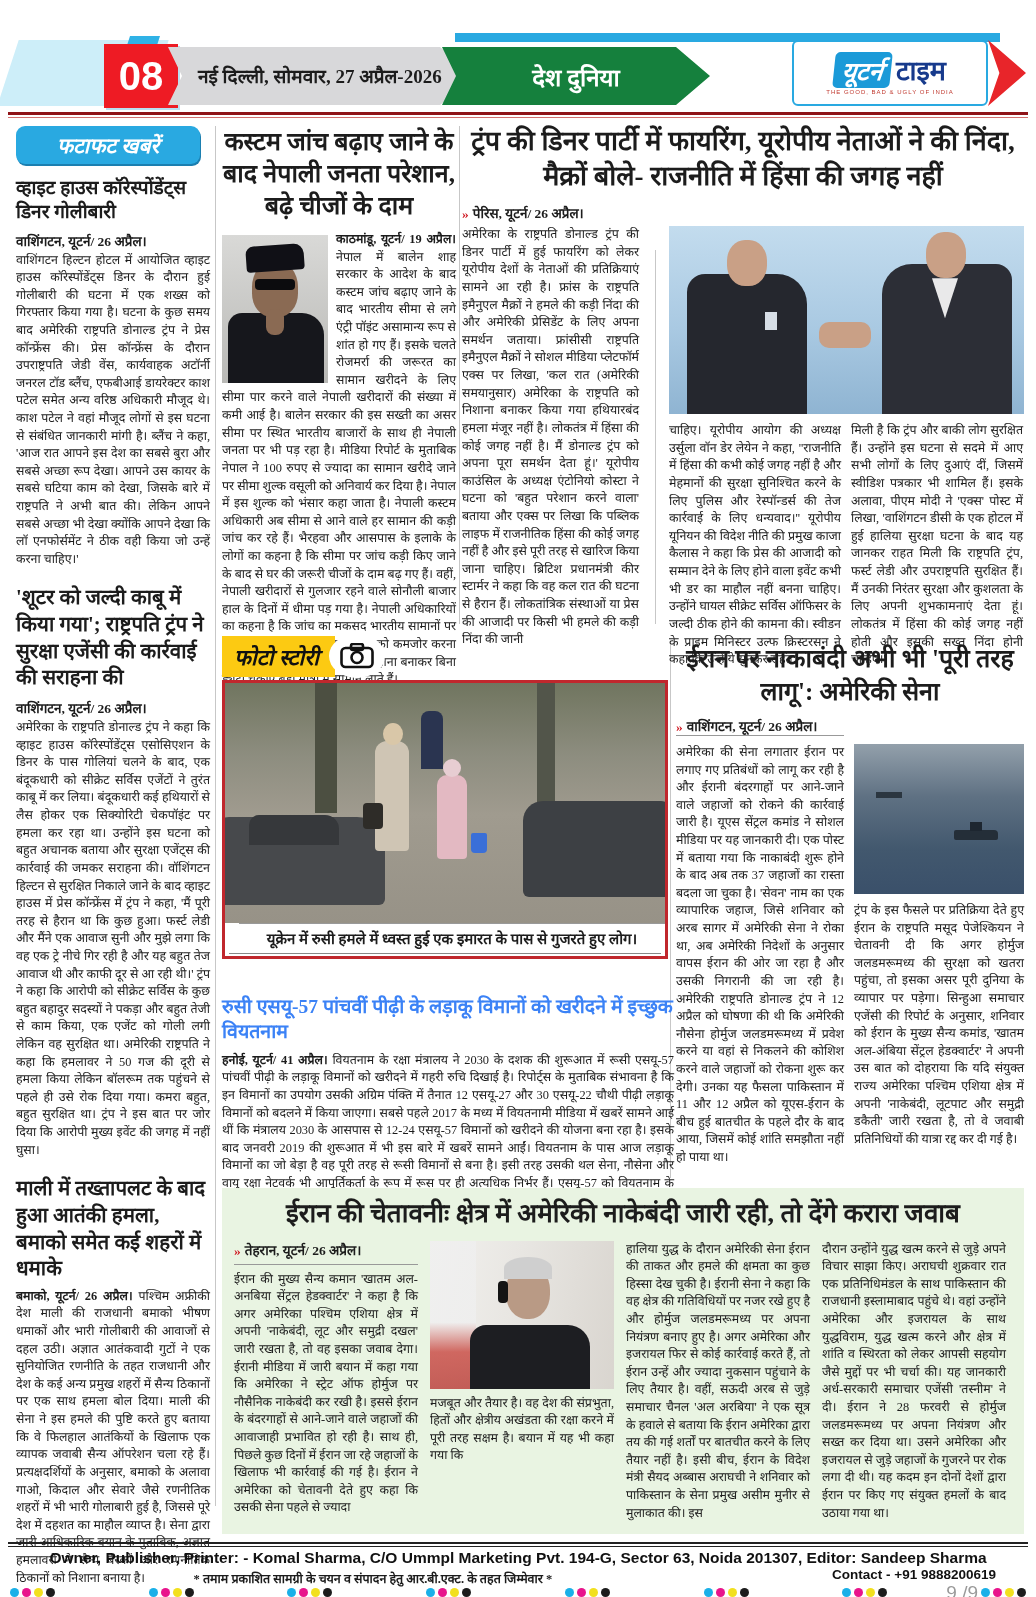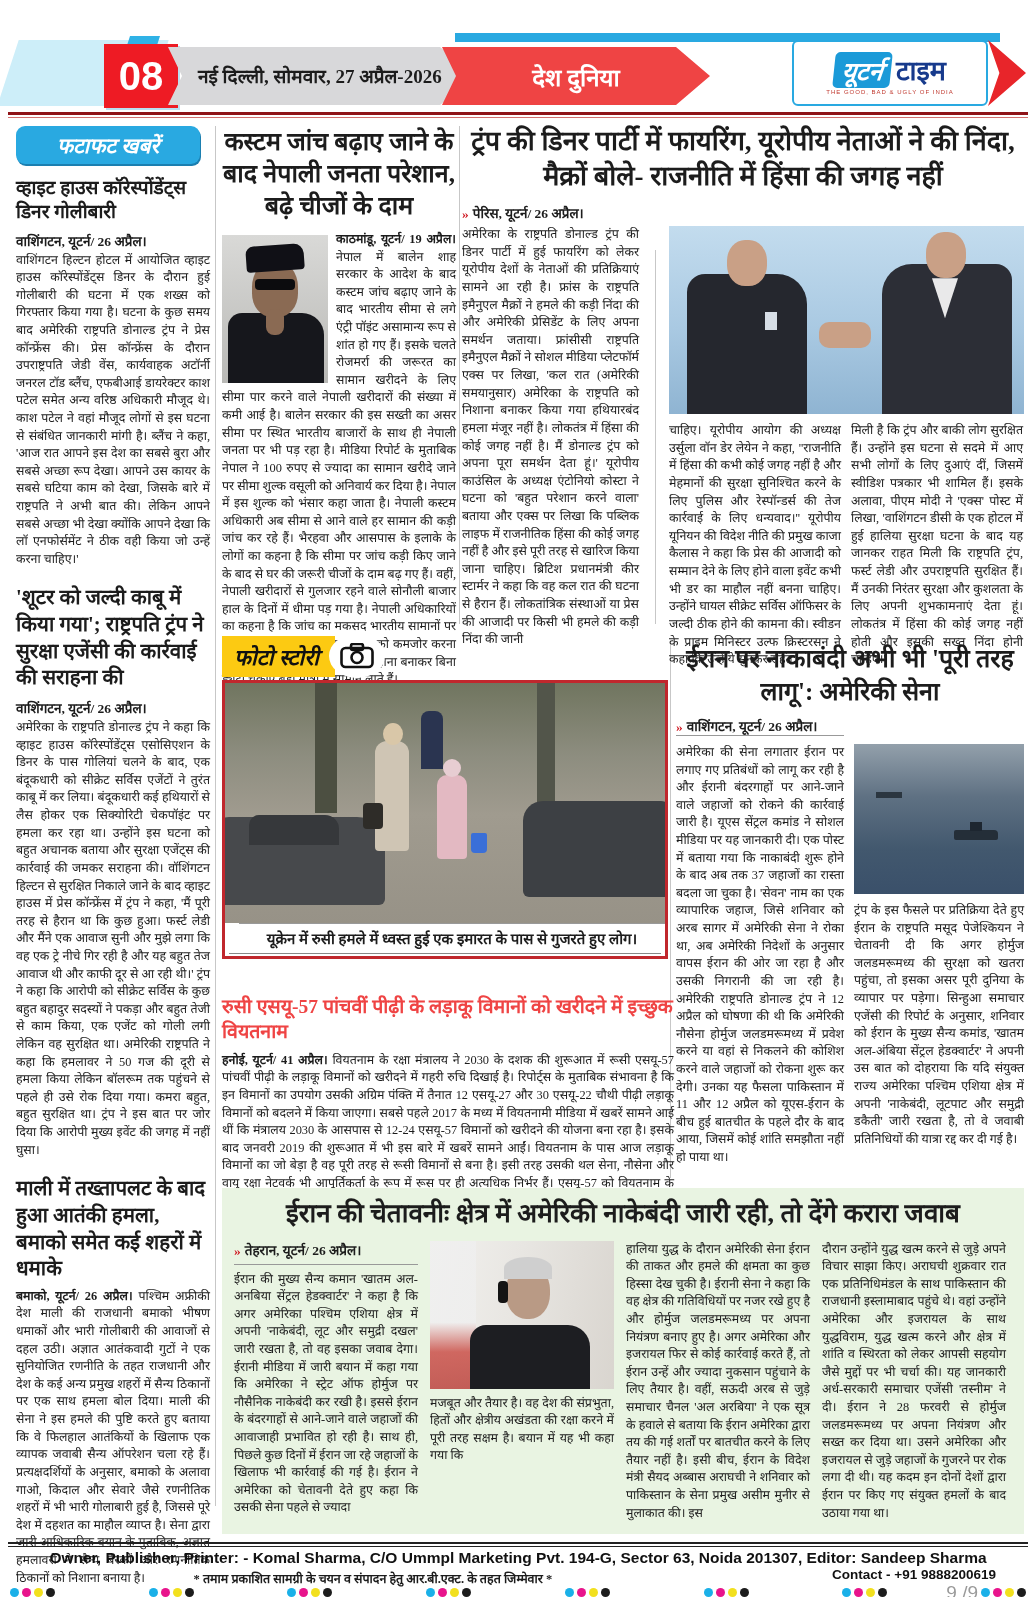--- a/index.html
+++ b/index.html
@@ -11,21 +11,21 @@
   .deco1{left:8px;top:40px;width:150px;height:66px;background:#cdeef9;transform:skewX(-18deg);}
   .deco2{left:118px;top:36px;width:30px;height:74px;background:#2fb2e6;transform:skewX(-18deg);}
   .topstrip{left:455px;top:33px;width:545px;height:9px;background:#29a9e1;}
   .pageno-box{left:104px;top:44px;width:74px;height:64px;background:#ee1b24;display:flex;align-items:center;justify-content:center;
               box-shadow:2px 2px 0 #b8dff1;}
   .pageno{color:#fff;font-weight:bold;font-size:40px;font-family:"Liberation Sans",sans-serif;}
   .date-banner{left:168px;top:47px;width:308px;height:58px;background:#d8d8da;
                clip-path:polygon(0 0,272px 0,100% 50%,272px 100%,0 100%,14px 50%);
                display:flex;align-items:center;padding-left:30px;box-sizing:border-box;}
   .date-banner span{font-weight:bold;font-size:19px;}
-  .section-banner{left:442px;top:47px;width:268px;height:58px;background:#ef4444;
+  .section-banner{left:442px;top:47px;width:268px;height:58px;background:#15803d;
                clip-path:polygon(0 0,234px 0,100% 50%,234px 100%,0 100%,14px 50%);
                display:flex;align-items:center;justify-content:center;}
   .section-banner span{color:#fff;font-weight:bold;font-size:24px;}
   .logo-wrap{left:792px;top:40px;width:196px;height:66px;background:#ffffff;border:2px solid #29a9e1;border-radius:6px;
              display:flex;flex-direction:column;align-items:center;justify-content:center;box-sizing:border-box;}
   .logo-line{display:flex;align-items:center;gap:5px;}
   .logo-uturn{background:#1b9ad8;color:#fff;font-weight:bold;font-style:italic;font-size:25px;
               padding:1px 8px;border-radius:5px;transform:skewX(-6deg);}
   .logo-time{color:#173a8c;font-weight:bold;font-size:27px;}
   .logo-tagline{font-family:"Liberation Sans",sans-serif;font-size:6px;color:#c03a30;letter-spacing:1px;margin-top:1px;}
@@ -97,21 +97,21 @@
   .uk-fig1h{position:absolute;left:158px;top:40px;width:20px;height:22px;background:#d9c7a8;border-radius:50%;}
   .uk-fig2{position:absolute;left:212px;top:92px;width:30px;height:84px;background:#e3b9c2;border-radius:10px 10px 4px 4px;}
   .uk-fig2h{position:absolute;left:218px;top:76px;width:18px;height:18px;background:#e7cdd2;border-radius:50%;}
   .uk-bag{position:absolute;left:138px;top:120px;width:20px;height:26px;background:#2e2c28;border-radius:4px;}
   .uk-bucket{position:absolute;left:246px;top:150px;width:16px;height:20px;background:#3a6fd8;border-radius:2px 2px 4px 4px;}
   .ps-caption{background:#fff;text-align:center;font-weight:bold;font-size:15px;padding:4px 6px 5px;border-top:1px solid #999;margin-left:14px;}
   .ps-caption-rule{height:0;border-top:1px solid #888;margin:0 4px 2px;}
 
   
   .su57{left:222px;top:994px;width:452px;}
-  .su57-head{color:#ef4444;font-weight:bold;font-size:19.5px;line-height:1.3;}
+  .su57-head{color:#3b82f6;font-weight:bold;font-size:19.5px;line-height:1.3;}
   .su57-body{margin-top:7px;}
 
   
   .iranb{left:676px;top:642px;width:348px;}
   .iranb-head{font-weight:bold;font-size:25px;line-height:1.32;text-align:center;}
   .iranb-date{margin-top:9px;border-bottom:1px solid #999;width:168px;}
   .iranb-row{display:flex;gap:10px;margin-top:8px;}
   .iranb-c1{width:168px;}
   .iranb-c2{width:170px;}
   .iran-photo{width:170px;height:150px;position:relative;overflow:hidden;margin-bottom:8px;

